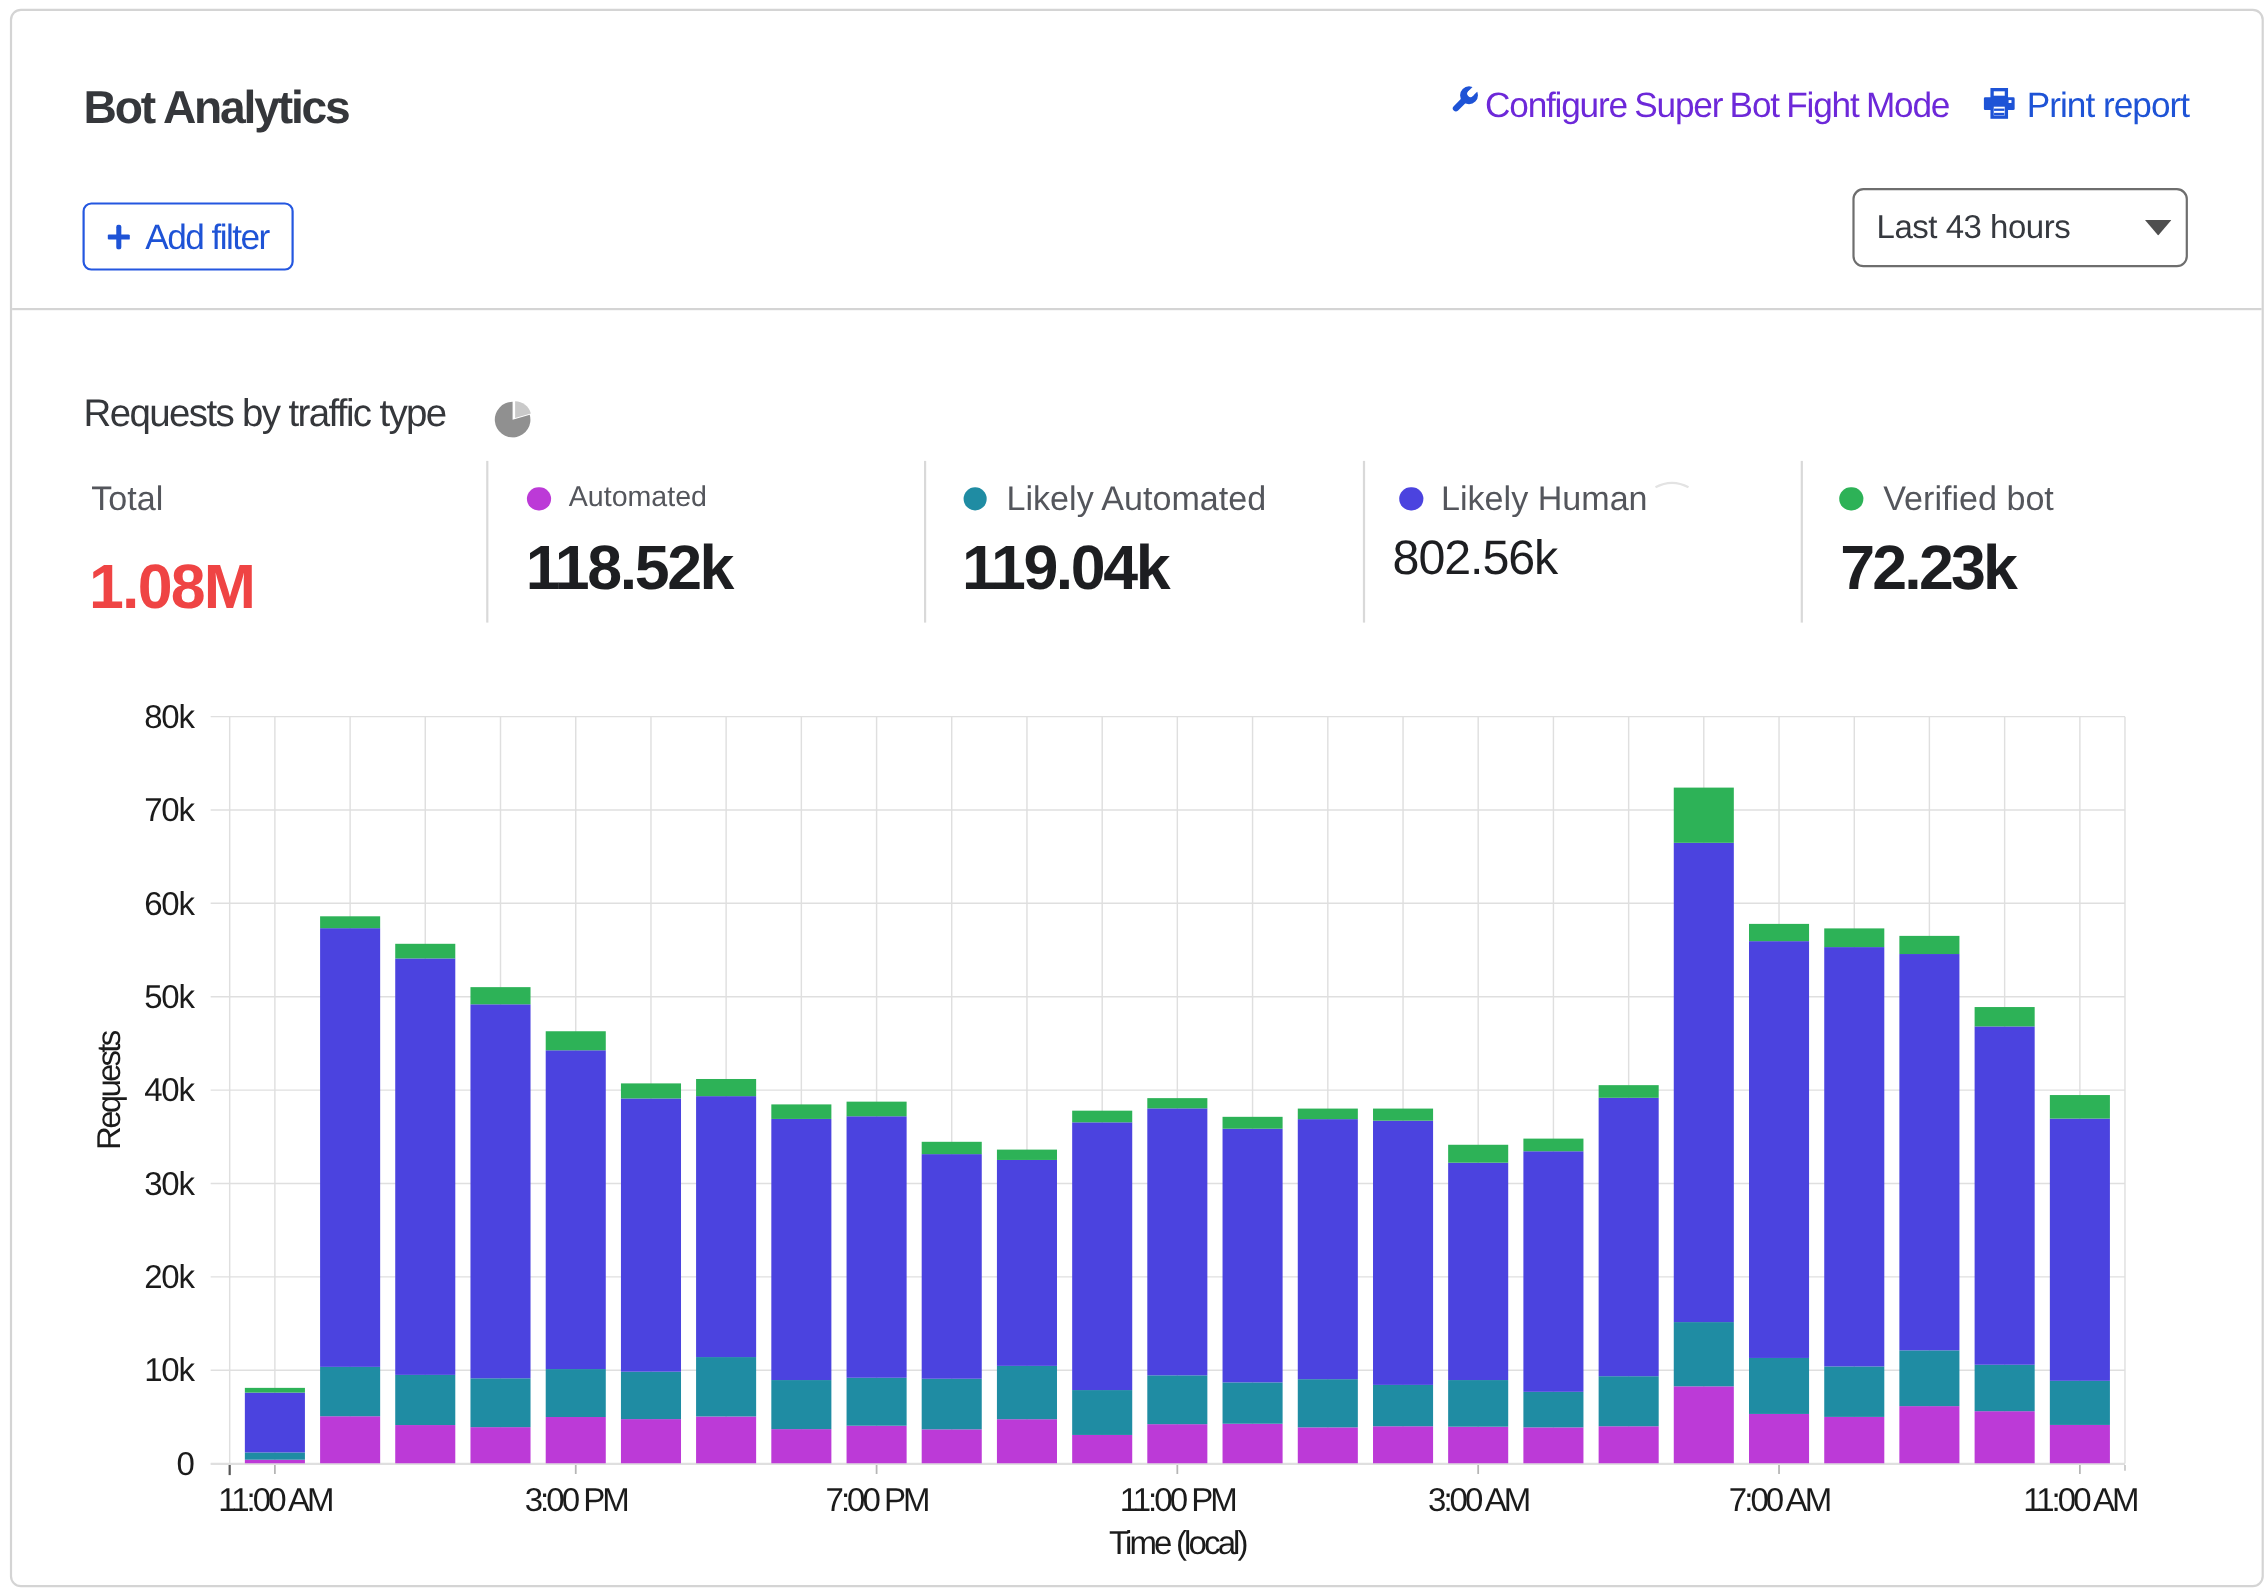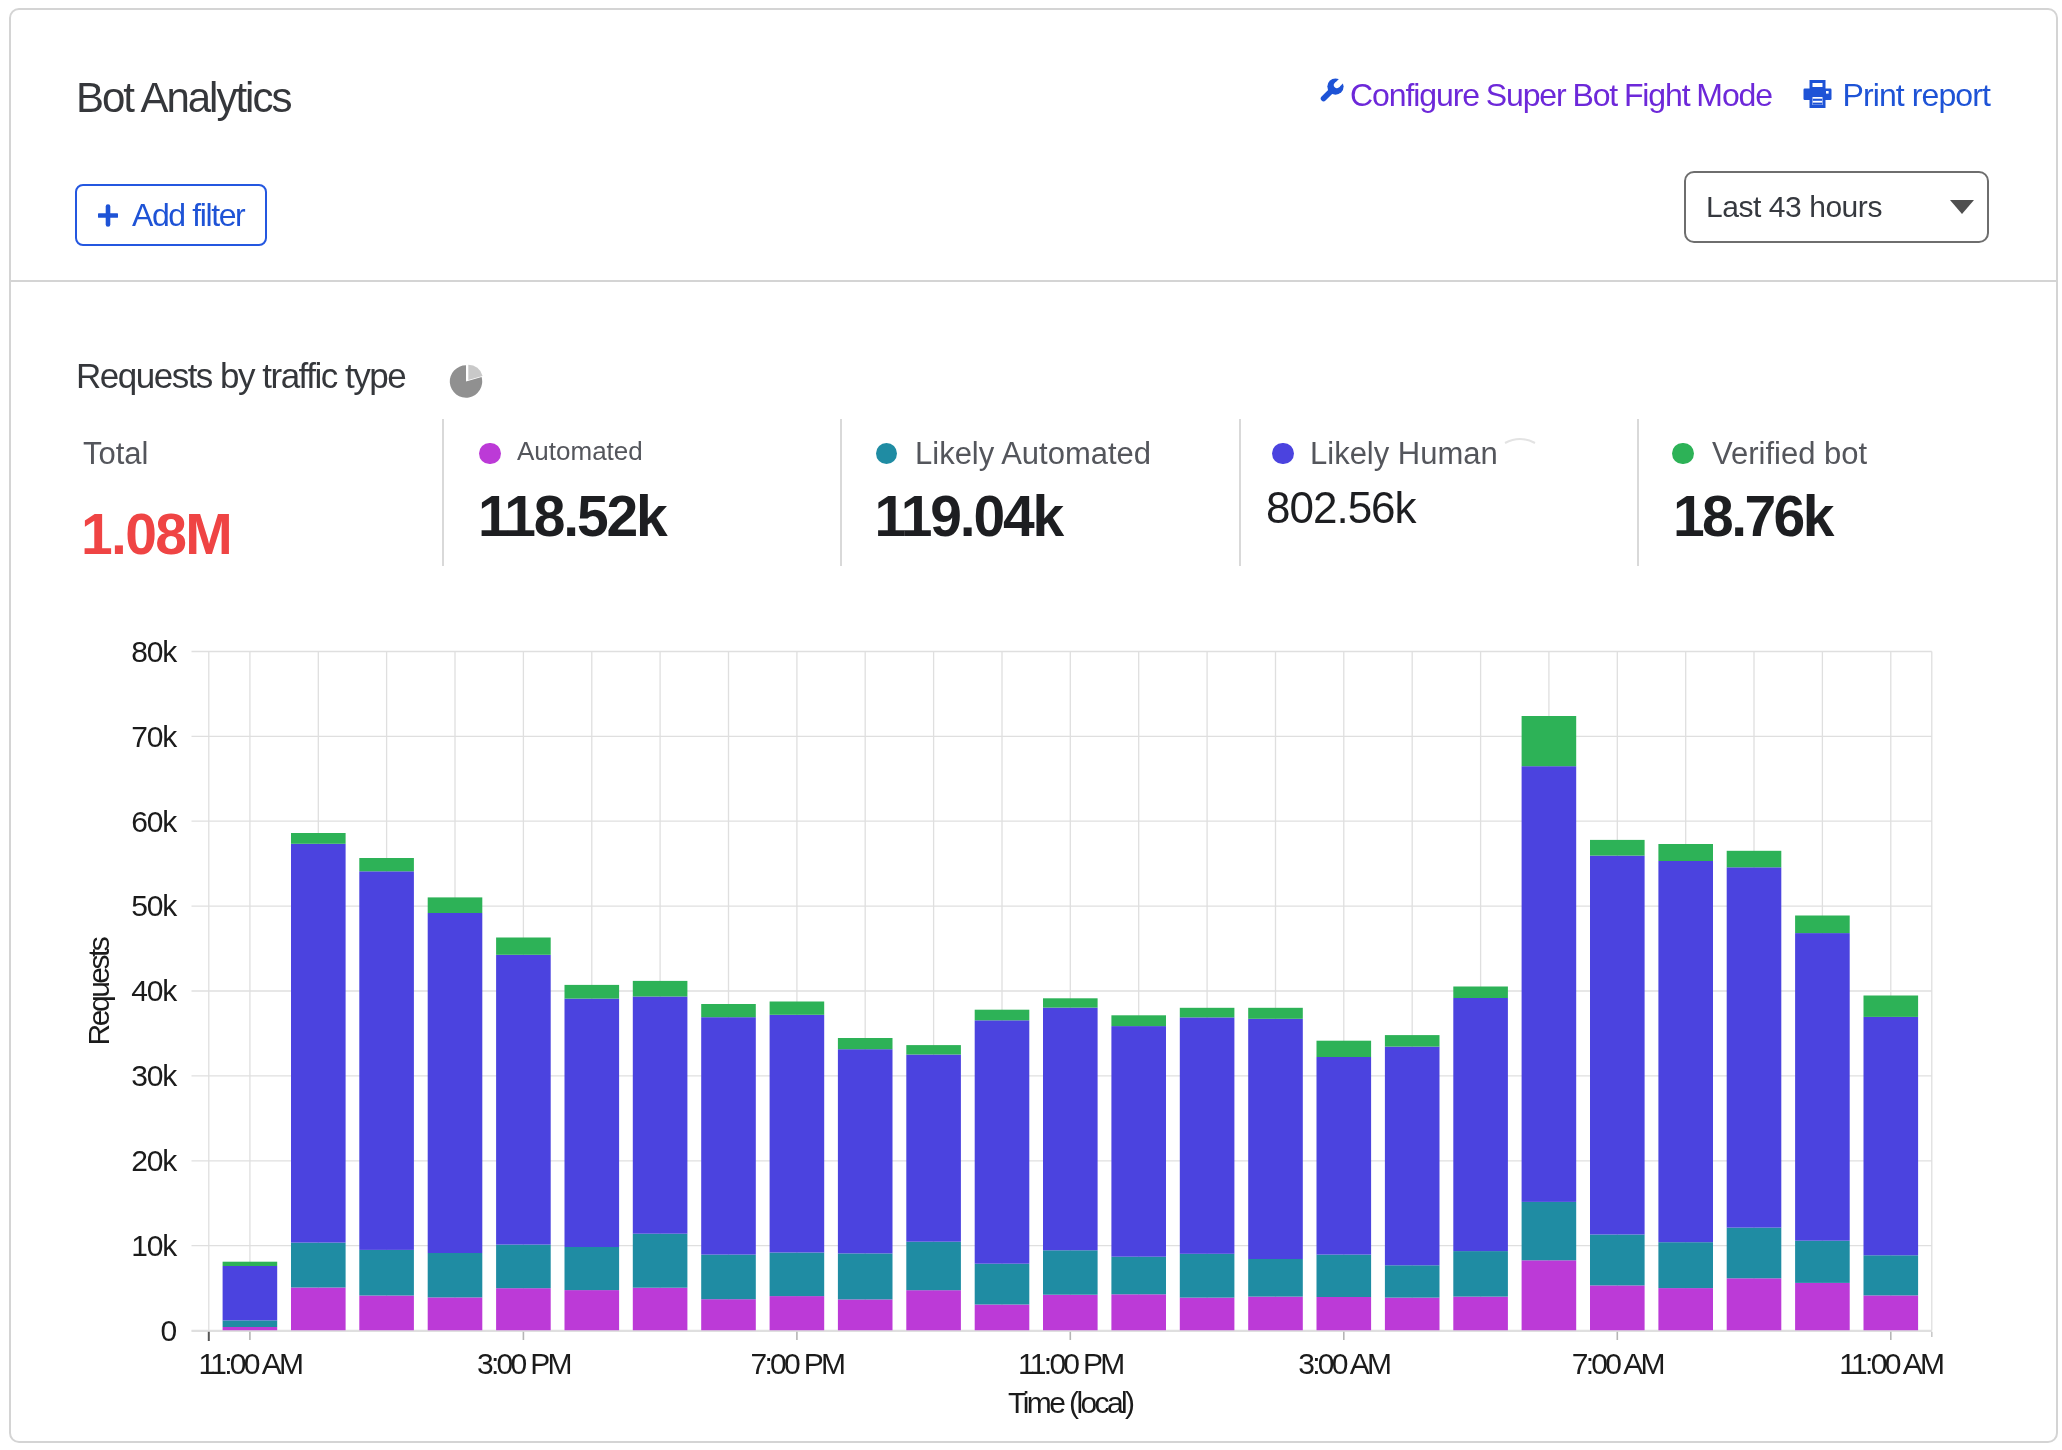--- a/index.html
+++ b/index.html
@@ -2,21 +2,21 @@
 <html><head><meta charset="utf-8"><style>
 html,body{margin:0;padding:0;width:2062px;height:1450px;background:#fff;
 font-family:"Liberation Sans",sans-serif;-webkit-font-smoothing:antialiased;}
 *{box-sizing:border-box}
 .abs{position:absolute;white-space:nowrap;line-height:normal}
 </style></head>
 <body>
 <div class="abs" style="left:9px;top:8px;width:2049px;height:1435px;border:2px solid #d4d4d4;border-radius:10px"></div>
 <div class="abs" style="left:11px;top:280px;width:2045px;height:2px;background:#d4d4d4"></div>
 
-<div class="abs" style="left:76px;top:74px;font-size:42px;font-weight:400;letter-spacing:-2px;color:#35373b">Bot Analytics</div>
+<div class="abs" style="left:76px;top:74px;font-size:42px;font-weight:700;letter-spacing:-2px;color:#35373b">Bot Analytics</div>
 <svg style="position:absolute;left:1316px;top:76px" width="31" height="31" viewBox="0 0 32 32">
 <g transform="rotate(45 16 15)">
 <circle cx="16" cy="9.2" r="8.4" fill="#1E53D6"></circle>
 <rect x="13.1" y="13" width="5.8" height="16.5" rx="2.9" fill="#1E53D6"></rect>
 <rect x="12.9" y="-2.5" width="6.2" height="9.8" fill="#fff"></rect>
 <circle cx="16" cy="7.2" r="3.1" fill="#fff"></circle>
 </g>
 </svg>
 <div class="abs" style="right:290px;top:77px;font-size:32px;letter-spacing:-1.1px;word-spacing:-1px;color:#6d28d9">Configure Super Bot Fight Mode</div>
 <svg style="position:absolute;left:1803px;top:80px" width="29" height="29" viewBox="0 0 29 29">
@@ -66,21 +66,21 @@
 <div class="abs" style="left:875.7px;top:442.6px;width:21.8px;height:21.8px;border-radius:50%;background:#1F8CA3"></div>
 <div class="abs" style="left:915px;top:436px;font-size:31px;color:#54565c">Likely Automated</div>
 <div class="abs" style="left:874.5px;top:483px;font-size:57px;font-weight:700;letter-spacing:-2.2px;color:#1d1e21">119.04k</div>
 
 <div class="abs" style="left:1272.4px;top:442.6px;width:21.8px;height:21.8px;border-radius:50%;background:#4B43DF"></div>
 <div class="abs" style="left:1310px;top:436px;font-size:31px;color:#54565c">Likely Human</div>
 <div class="abs" style="left:1266px;top:483px;font-size:44px;font-weight:400;letter-spacing:-1px;color:#1d1e21">802.56k</div>
 
 <div class="abs" style="left:1672px;top:442.6px;width:21.8px;height:21.8px;border-radius:50%;background:#2DB257"></div>
 <div class="abs" style="left:1712px;top:436px;font-size:31px;color:#54565c">Verified bot</div>
-<div class="abs" style="left:1673px;top:483px;font-size:57px;font-weight:700;letter-spacing:-2.6px;color:#1d1e21">18.76k</div>
+<div class="abs" style="left:1673px;top:483px;font-size:57px;font-weight:700;letter-spacing:-2.6px;color:#1d1e21">72.23k</div>
 
 <svg class="abs" style="left:0;top:0" width="2062" height="1450" viewBox="0 0 2062 1450" font-family="Liberation Sans,sans-serif">
 <line x1="191.5" y1="1330.5" x2="1931.8" y2="1330.5" stroke="#dfdfdf" stroke-width="1.3"></line>
 <line x1="191.5" y1="1245.6" x2="1931.8" y2="1245.6" stroke="#dfdfdf" stroke-width="1.3"></line>
 <line x1="191.5" y1="1160.8" x2="1931.8" y2="1160.8" stroke="#dfdfdf" stroke-width="1.3"></line>
 <line x1="191.5" y1="1075.9" x2="1931.8" y2="1075.9" stroke="#dfdfdf" stroke-width="1.3"></line>
 <line x1="191.5" y1="991.0" x2="1931.8" y2="991.0" stroke="#dfdfdf" stroke-width="1.3"></line>
 <line x1="191.5" y1="906.1" x2="1931.8" y2="906.1" stroke="#dfdfdf" stroke-width="1.3"></line>
 <line x1="191.5" y1="821.2" x2="1931.8" y2="821.2" stroke="#dfdfdf" stroke-width="1.3"></line>
 <line x1="191.5" y1="736.4" x2="1931.8" y2="736.4" stroke="#dfdfdf" stroke-width="1.3"></line>

